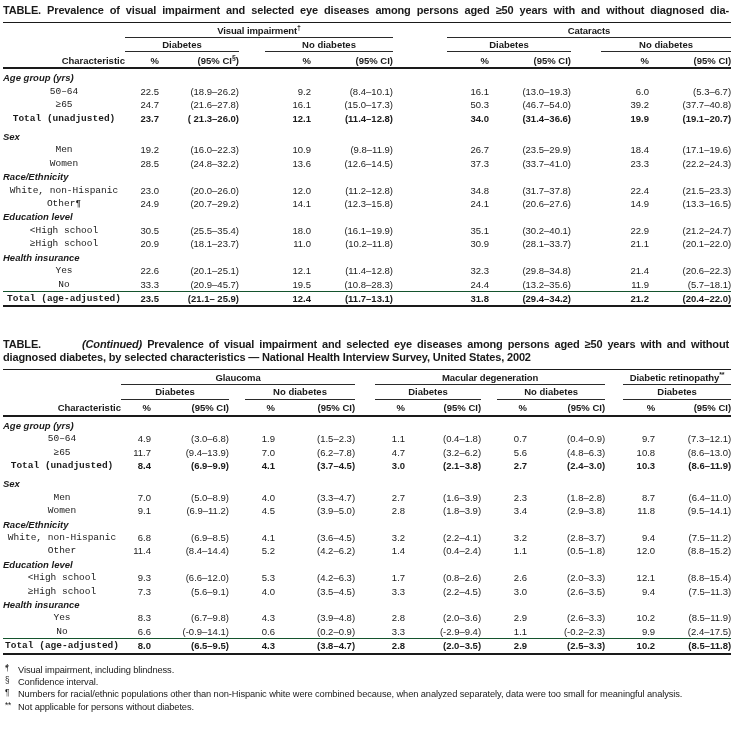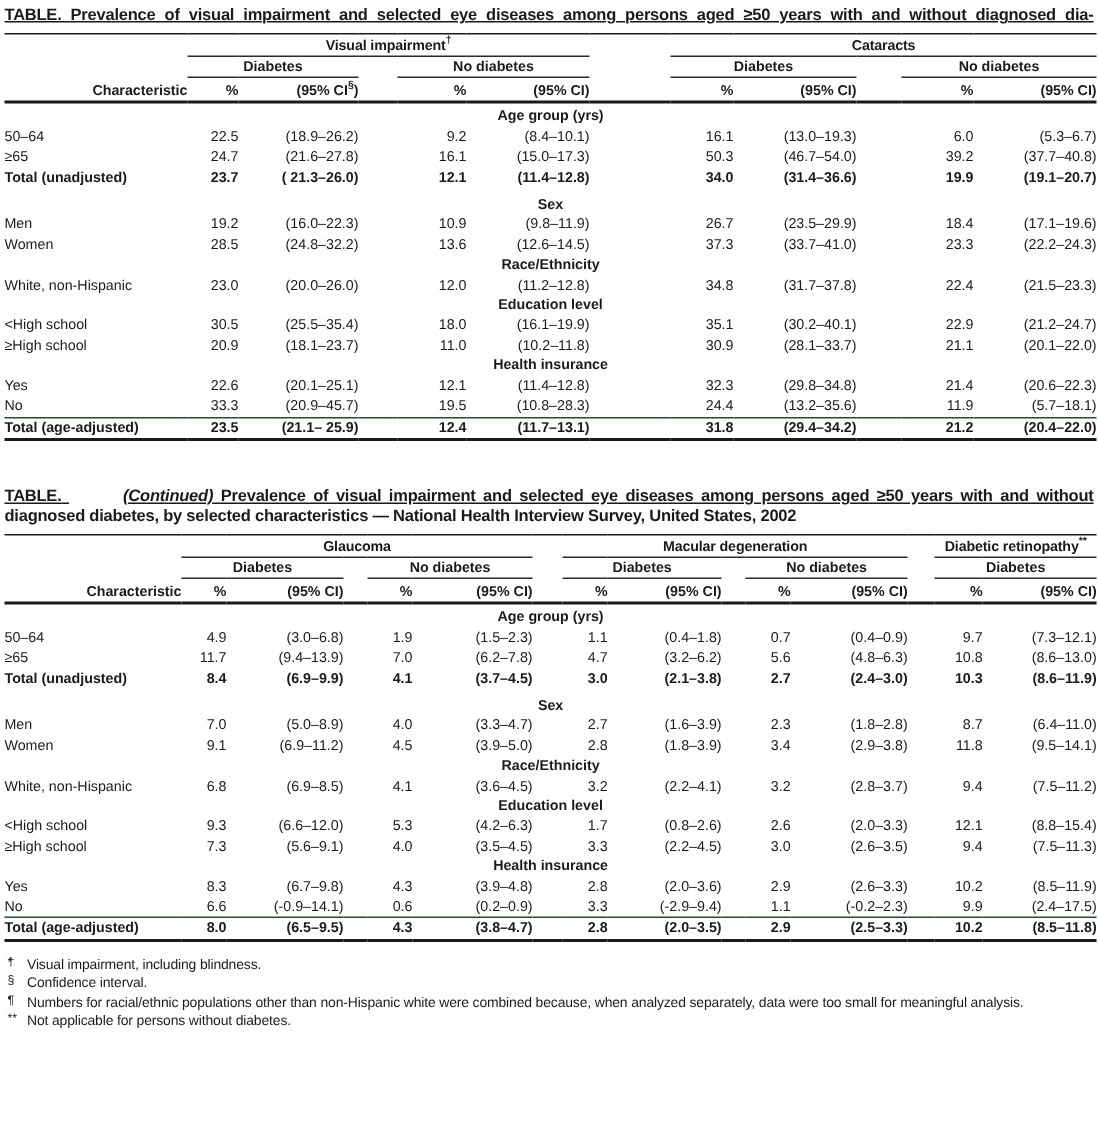--- a/index.html
+++ b/index.html
@@ -1,41 +1,41 @@
 <!DOCTYPE html>
 <html><head>
 <meta charset="utf-8">
 <style>
   html,body{margin:0;padding:0;background:#fff;}
   body{width:732px;font-family:"Liberation Sans",sans-serif;color:#1a1a1a;-webkit-font-smoothing:antialiased;}
   .page{width:732px;box-sizing:border-box;padding:4px 3px 0 3px;}
 
   .tbl-title{font-weight:bold;font-size:11px;line-height:13px;letter-spacing:-0.15px;}
-  .just{text-align:justify;text-align-last:justify;text-decoration:underline;}
+  .just{text-align:justify;text-align-last:justify;}
   .cont{font-style:italic;margin-left:36px;}
 
   table.mmwr{border-collapse:collapse;table-layout:fixed;width:726px;font-size:9.5px;line-height:13.4px;color:#1a1a1a;border-top:1.8px solid #1a1a1a;}
   table.mmwr th{font-weight:bold;padding:0;vertical-align:bottom;}
   table.mmwr td{padding:0;vertical-align:bottom;}
   th.grp{border-bottom:1px solid #2a2a2a;text-align:center;height:14px;letter-spacing:-0.1px;}
   th.sub{border-bottom:1px solid #2a2a2a;text-align:center;height:13px;}
   tr.charrow th{border-bottom:2px solid #1a1a1a;height:15px;}
   th.charh{text-align:right;}
   th.pcth{text-align:right;padding-right:8px;}
   th.cih{text-align:right;padding-right:7px;}
   th.gaph{border-bottom-color:transparent;}
   tr.charrow th.gaph{border-bottom:2px solid #1a1a1a;}
   sup{font-size:7px;line-height:0;}
 
-  td.lab{text-align:left;white-space:nowrap;}
+  td.lab{text-align:center;white-space:nowrap;font-family:Liberation Mono, monospace;}
   td.ind1{padding-left:8px;}
   td.ind2{padding-left:15px;}
   td.pct{text-align:right;padding-right:5px;white-space:nowrap;}
   td.ci{text-align:right;padding-right:3px;white-space:nowrap;}
-  td.sec{font-weight:bold;text-align:center;}
+  td.sec{font-weight:bold;text-align:left;font-style:italic;}
   tr.totrow td{font-weight:bold;}
   tr.rule td{border-top:1px solid #14532d;}
   tr.gaprow td{height:5px;line-height:5px;font-size:1px;}
   table.mmwr tbody tr:last-child td{border-bottom:2.2px solid #1a1a1a;}
   table.mmwr tbody tr:first-child td{padding-top:2px;}
 
   .t2-title{margin-top:31px;margin-bottom:5px;}
   .t1-title{margin-bottom:5px;}
 
   .footnotes{margin-top:9px;font-size:9.3px;line-height:12.4px;letter-spacing:-0.1px;}
@@ -187,20 +187,34 @@
           <td class="ci">(20.0–26.0)</td>
           <td class="gapc"></td>
           <td class="pct">12.0</td>
           <td class="ci">(11.2–12.8)</td>
           <td class="gapc"></td>
           <td class="pct">34.8</td>
           <td class="ci">(31.7–37.8)</td>
           <td class="gapc"></td>
           <td class="pct">22.4</td>
           <td class="ci">(21.5–23.3)</td>
+        </tr>
+        <tr>
+          <td class="lab ind1">Other¶</td>
+          <td class="pct">24.9</td>
+          <td class="ci">(20.7–29.2)</td>
+          <td class="gapc"></td>
+          <td class="pct">14.1</td>
+          <td class="ci">(12.3–15.8)</td>
+          <td class="gapc"></td>
+          <td class="pct">24.1</td>
+          <td class="ci">(20.6–27.6)</td>
+          <td class="gapc"></td>
+          <td class="pct">14.9</td>
+          <td class="ci">(13.3–16.5)</td>
         </tr>
         <tr>
           <td colspan="12" class="sec">Education level</td>
         </tr>
         <tr>
           <td class="lab ind1">&lt;High school</td>
           <td class="pct">30.5</td>
           <td class="ci">(25.5–35.4)</td>
           <td class="gapc"></td>
           <td class="pct">18.0</td>
@@ -445,20 +459,37 @@
           <td class="pct">3.2</td>
           <td class="ci">(2.2–4.1)</td>
           <td class="gapc"></td>
           <td class="pct">3.2</td>
           <td class="ci">(2.8–3.7)</td>
           <td class="gapc"></td>
           <td class="pct">9.4</td>
           <td class="ci">(7.5–11.2)</td>
         </tr>
         <tr>
+          <td class="lab ind1">Other</td>
+          <td class="pct">11.4</td>
+          <td class="ci">(8.4–14.4)</td>
+          <td class="gapc"></td>
+          <td class="pct">5.2</td>
+          <td class="ci">(4.2–6.2)</td>
+          <td class="gapc"></td>
+          <td class="pct">1.4</td>
+          <td class="ci">(0.4–2.4)</td>
+          <td class="gapc"></td>
+          <td class="pct">1.1</td>
+          <td class="ci">(0.5–1.8)</td>
+          <td class="gapc"></td>
+          <td class="pct">12.0</td>
+          <td class="ci">(8.8–15.2)</td>
+        </tr>
+        <tr>
           <td colspan="15" class="sec">Education level</td>
         </tr>
         <tr>
           <td class="lab ind1">&lt;High school</td>
           <td class="pct">9.3</td>
           <td class="ci">(6.6–12.0)</td>
           <td class="gapc"></td>
           <td class="pct">5.3</td>
           <td class="ci">(4.2–6.3)</td>
           <td class="gapc"></td>

